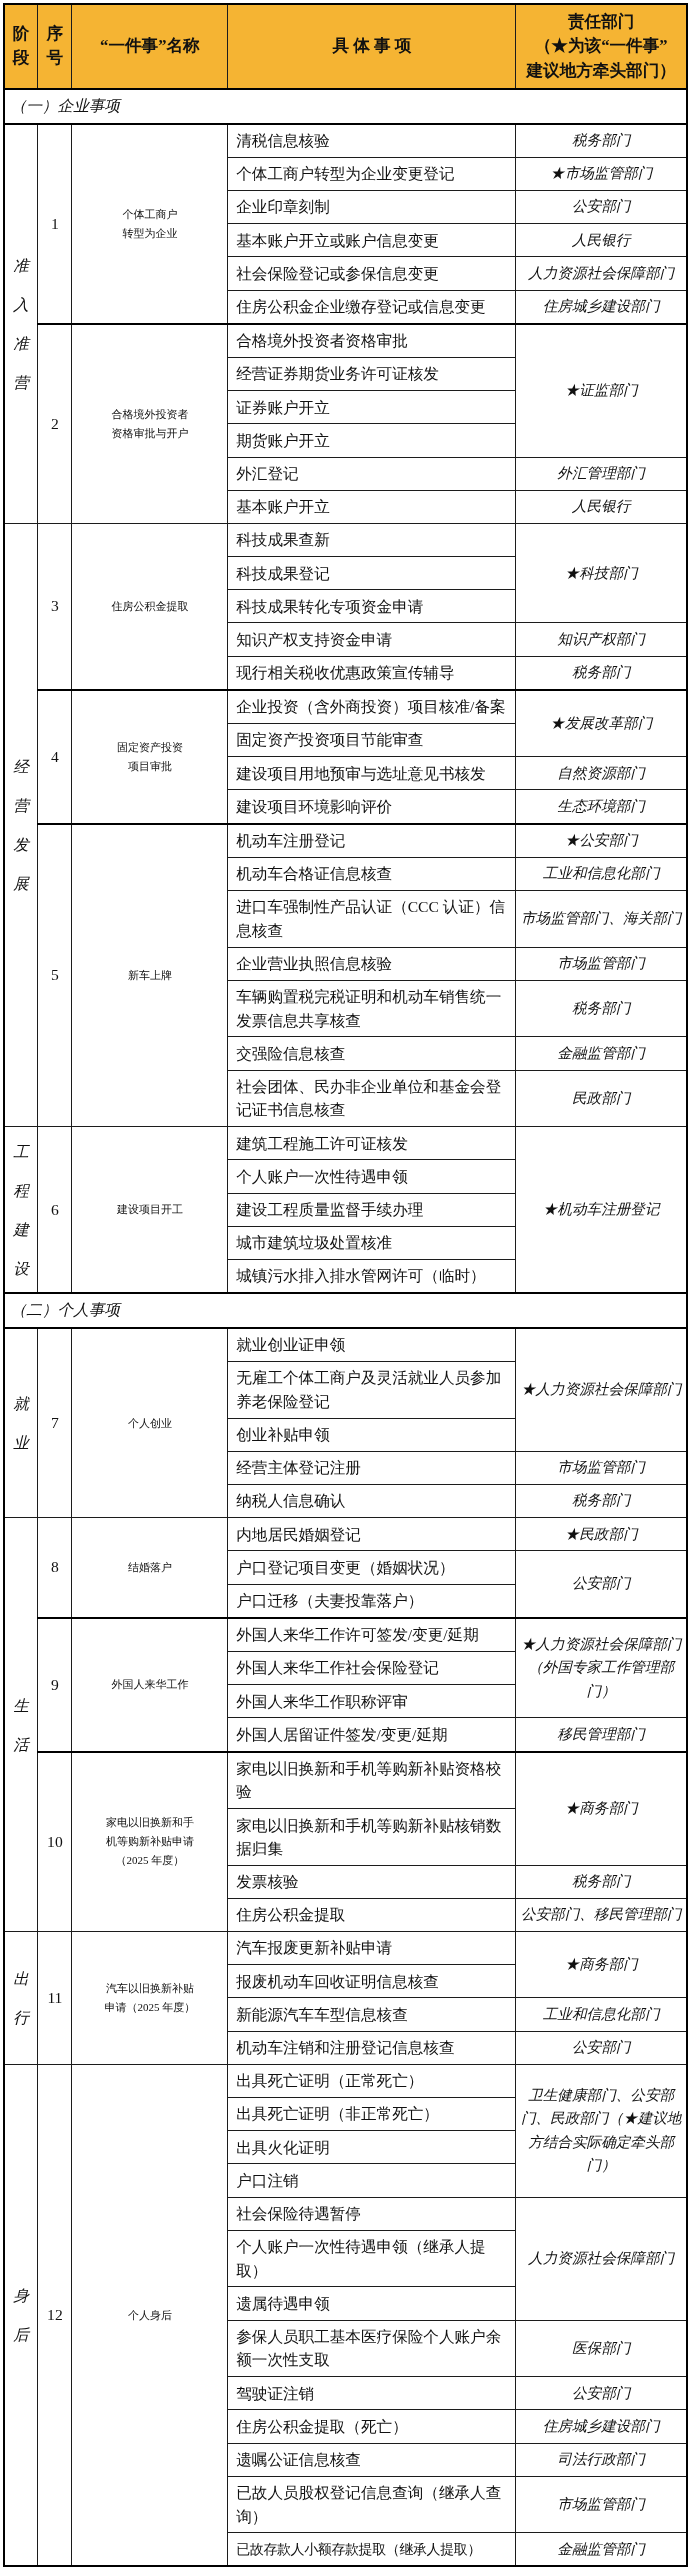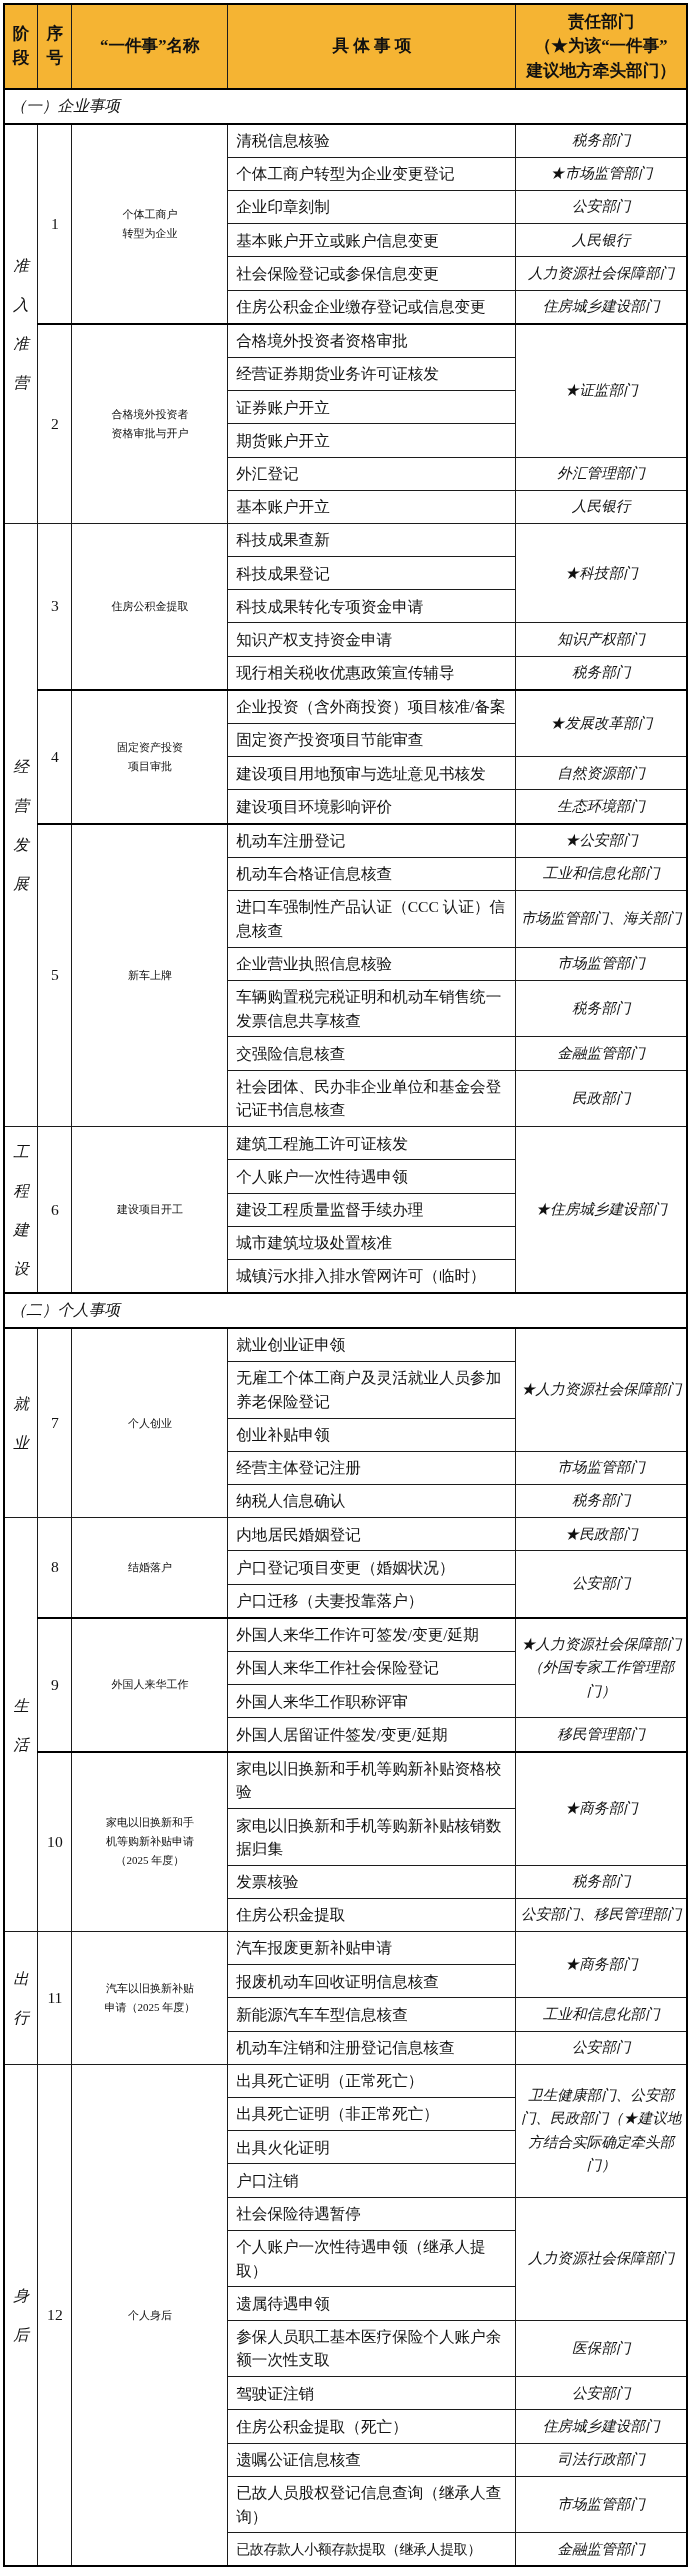--- a/index.html
+++ b/index.html
@@ -224,21 +224,21 @@
           <td class="dept-cell">民政部门</td>
         </tr>
         <tr>
           <td class="stage-cell" rowspan="5">工
 程
 建
 设</td>
           <td class="no-cell" rowspan="5">6</td>
           <td class="name-cell" rowspan="5">建设项目开工</td>
           <td class="item-cell">建筑工程施工许可证核发</td>
-          <td class="dept-cell" rowspan="5">★住房城乡建设部门</td>
+          <td class="dept-cell" rowspan="5">★机动车注册登记</td>
         </tr>
         <tr>
           <td class="item-cell">个人账户一次性待遇申领</td>
         </tr>
         <tr>
           <td class="item-cell">建设工程质量监督手续办理</td>
         </tr>
         <tr>
           <td class="item-cell">城市建筑垃圾处置核准</td>
         </tr>

